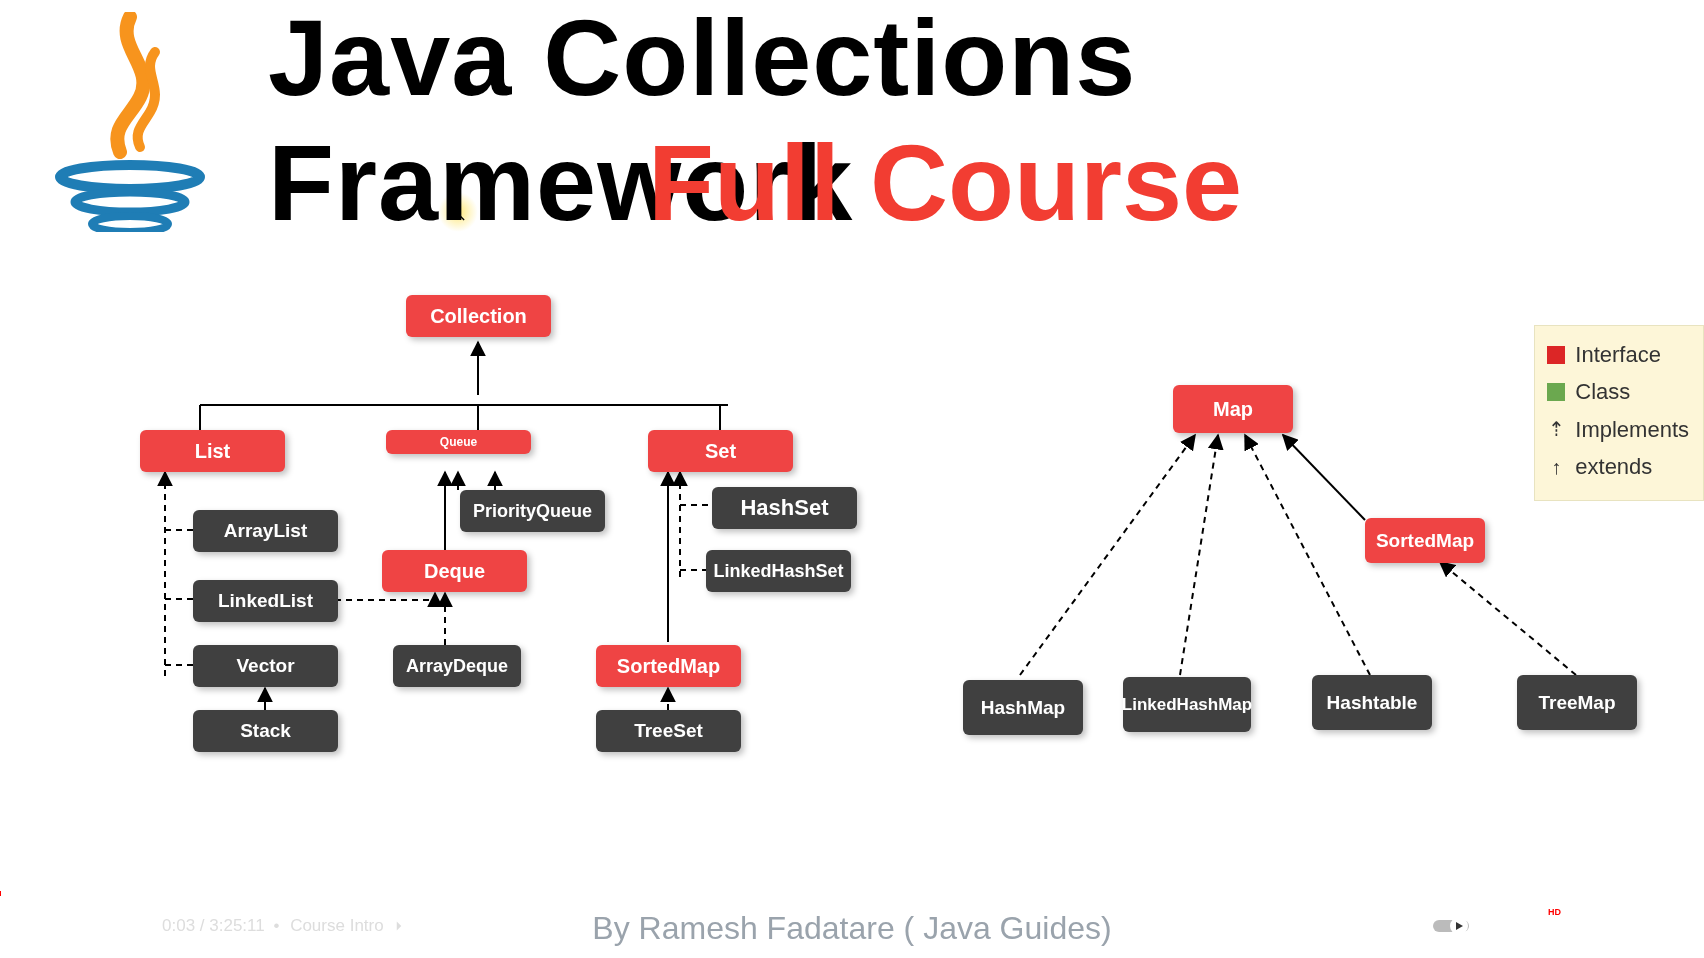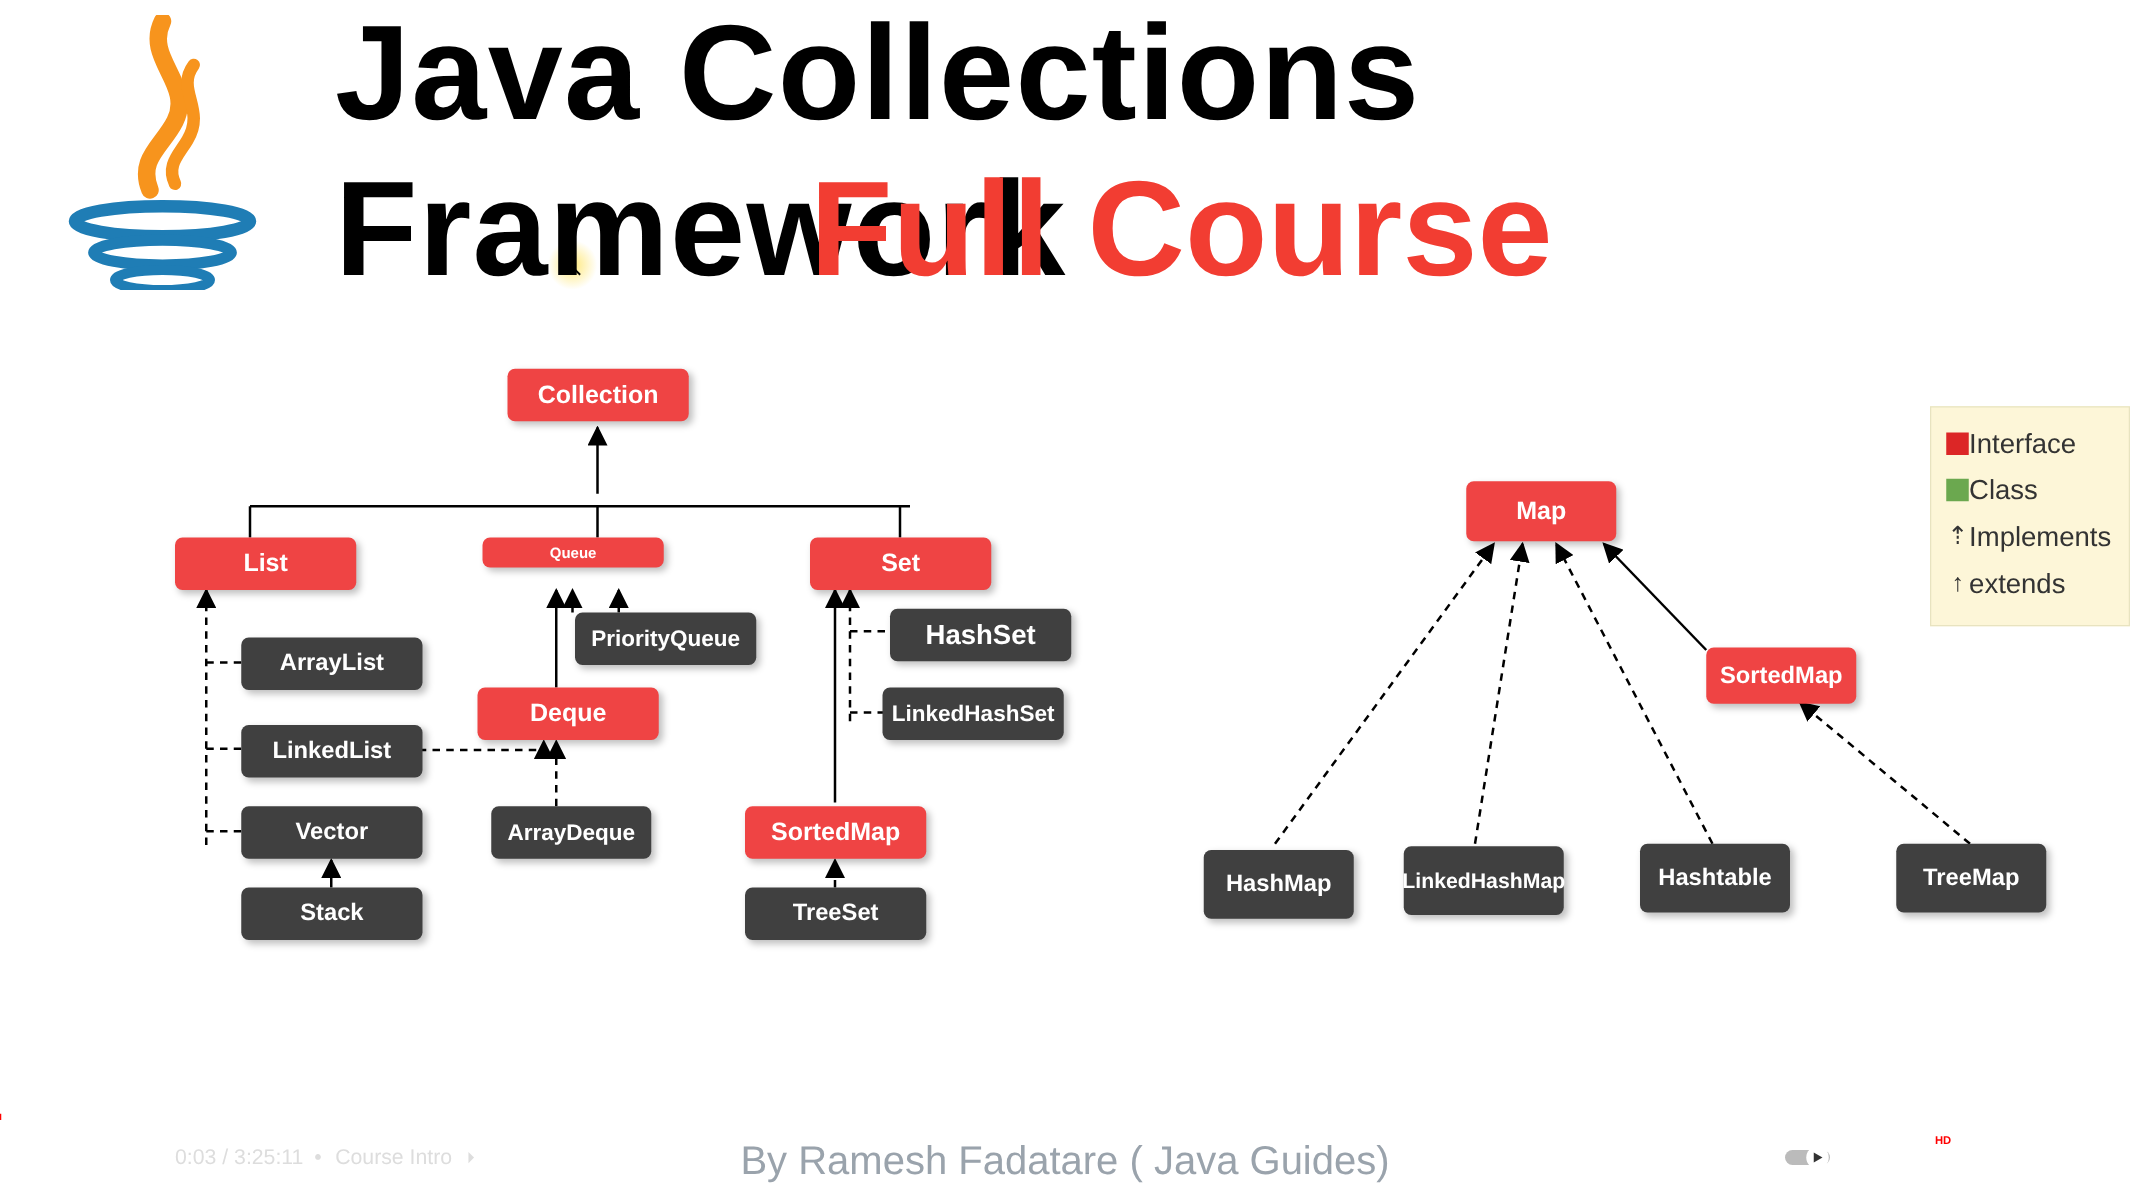--- a/index.html
+++ b/index.html
@@ -4,35 +4,35 @@
 <style>
   html,body{margin:0;padding:0;width:1704px;height:958px;background:#fff;font-family:Arial,Helvetica,sans-serif;overflow:hidden;position:relative}
   .stage{position:relative;width:1704px;height:958px}
   .title1{position:absolute;left:268px;top:-5px;font-size:108px;font-weight:900;color:#000;letter-spacing:1px}
   .title2{position:absolute;left:648px;top:120px;font-size:108px;font-weight:900;color:#f23d32}
   .author{position:absolute;left:0;right:0;top:910px;text-align:center;font-size:32px;color:#9aa3ac;z-index:1}
   .box{position:absolute;border-radius:6px;color:#fff;font-weight:700;display:flex;align-items:center;justify-content:center;box-shadow:3px 3px 6px rgba(0,0,0,.25);text-align:left;padding:0 8px;box-sizing:border-box}
   .iface{background:#ef4444}
   .cls{background:#404040}
   .legend{position:absolute;right:0;top:325px;background:#fdf6d8;border:1px solid #e8e3c0;padding:10px 14px 14px 12px;font-size:22px;color:#333;line-height:1.7}
-  .legend .row{display:flex;align-items:center;}
+  .legend .row{display:flex;align-items:center;gap:10px}
   .lg-sq{display:inline-block;width:18px;height:18px}
   .lg-red{background:#dc2626}
   .lg-green{background:#6ba84f}
   .lg-arrow{display:inline-block;width:18px;text-align:center;font-size:20px}
   svg.lines{position:absolute;left:0;top:0;width:1704px;height:958px;pointer-events:none}
   .java-logo{position:absolute;left:45px;top:12px}
   .cursor-dot{position:absolute;left:438px;top:192px;width:40px;height:40px;border-radius:50%;background:radial-gradient(circle,#ffe87a 0%,rgba(255,232,122,0) 70%);pointer-events:none}
   .cursor-ptr{position:absolute;left:452px;top:204px;font-size:18px;color:#000;pointer-events:none}
   
   .vbar{position:absolute;left:0;right:0;height:54px;bottom:5px;display:flex;align-items:center;color:#fff;z-index:2}
   .vbar .vprog{position:absolute;top:-8px;left:0;right:0;height:5px;background:rgba(255,255,255,.25)}
   .vbar .vprog .fill{height:100%;width:0.02%;background:#ff0000}
-  .vbtn{width:46px;height:46px;display:flex;align-items:center;cursor:pointer}
-  .vtime{font-size:17px;color:#ddd;margin-left:2px}
+  .vbtn{width:46px;height:46px;display:flex;align-items:center;justify-content:center;cursor:pointer}
+  .vtime{font-size:17px;color:#ddd;margin-left:24px}
   .vchapter{font-size:17px;color:#ddd;margin-left:4px;display:flex;align-items:center;gap:6px}
   .spacer{flex:1}
   .hd{position:absolute;font-size:9px;color:#f00;font-weight:700;left:28px;top:4px}
   .vicon svg{fill:#fff}
 </style>
 </head>
 <body>
 
 <div class="stage">
 

